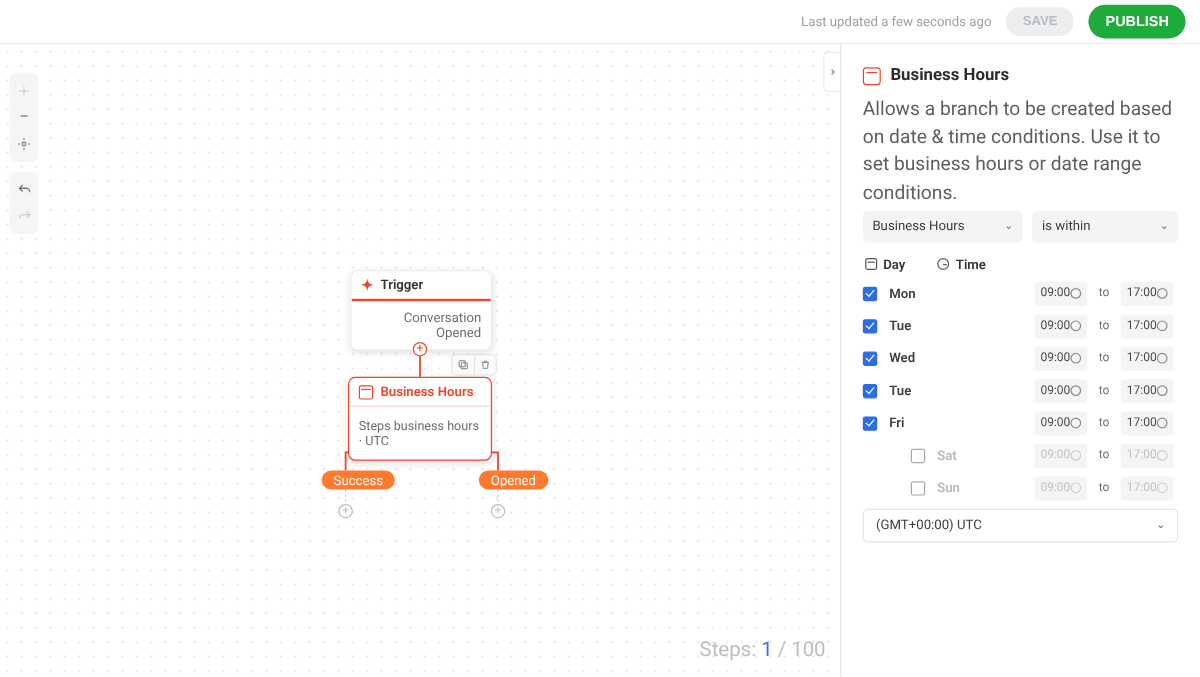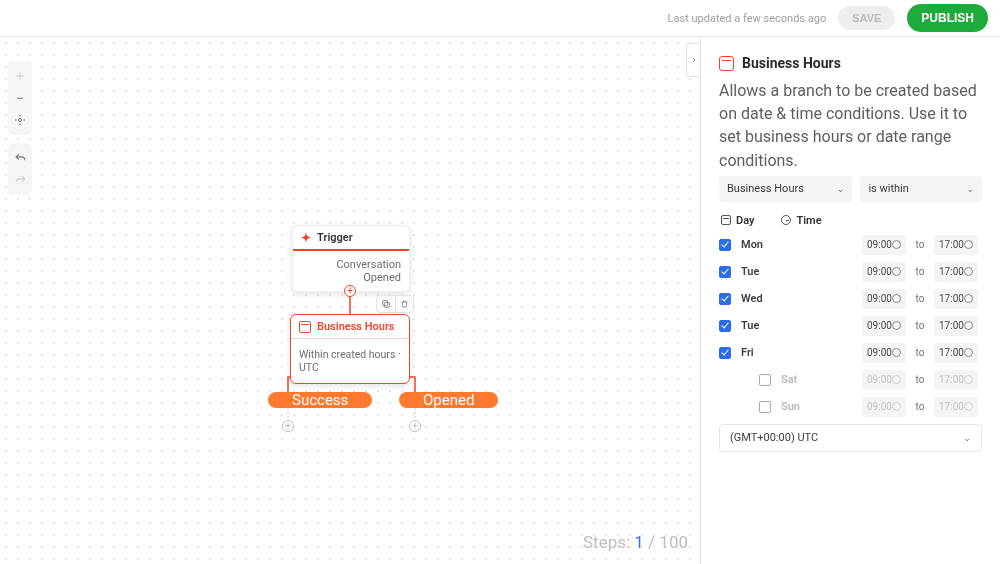--- a/index.html
+++ b/index.html
@@ -47,21 +47,21 @@
   .plus-circle { position:absolute; width:12px; height:12px; border-radius:50%; background:#fff; border:1.5px solid #f0452b; display:flex; align-items:center; justify-content:center; color:#f0452b; font-size:10px; line-height:1; cursor:pointer;}
   .plus-gray { border-color:#bdbdbd; color:#bdbdbd; }
   .plus1 { left:344px; top:248px; }
   .plus-suc { left:282px; top:383px; }
   .plus-fail { left:409px; top:383px; }
 
   .action-box { position:absolute; left:376px; top:258px; display:flex; gap:0; border:1px solid #e3e3e3; border-radius:4px; background:#fafafa; }
   .action-box div { width:18px; height:16px; display:flex; align-items:center; justify-content:center; font-size:10px; color:#808080; cursor:pointer;}
   .action-box div + div { border-left:1px solid #e3e3e3;}
 
-  .pill { position:absolute; height:16px; padding:0 24px; border-radius:8px; font-size:15px; color:#fff; display:flex; align-items:center; cursor:pointer;}
+  .pill { position:absolute; height:16px; padding:0 10px; border-radius:8px; font-size:11px; color:#fff; display:flex; align-items:center; cursor:pointer;}
   .pill-s { left:268px; top:355px; background:#ff7a2e;}
   .pill-f { left:399px; top:355px; background:#ff7a2e;}
 
   
   .panel { width:300px; border-left:1px solid #e5e5e5; background:#fff; overflow-y:auto; }
   .panel-inner { padding:18px; }
   .panel-title { display:flex; align-items:center; gap:8px; font-size:14px; font-weight:700; color:#2b2b2b; margin-bottom:8px;}
   .panel-title .cal2 { width:15px; height:15px; border:1.8px solid #f0452b; border-radius:3px; position:relative;}
   .panel-title .cal2:before{content:"";position:absolute; top:3px; left:2px; right:2px; border-top:1.8px solid #f0452b;}
   .panel-desc { font-size:16px; line-height:1.45; color:#5b5f63; margin-bottom:4px;}
@@ -161,21 +161,21 @@
             <path d="M4 7h16M9 7V4h6v3M6 7l1 13h10l1-13"></path>
           </svg>
       </div>
     </div>
 
     <div class="node node-bh">
       <div class="bh-head">
         <span class="cal-icon"></span>
         <span>Business Hours</span>
       </div>
-      <div class="bh-body">Within created hours · UTC</div>
+      <div class="bh-body">Steps business hours · UTC</div>
     </div>
 
     <div class="pill pill-s">Success</div>
     <div class="pill pill-f">Opened</div>
     <div class="plus-circle plus-gray plus-suc">+</div>
     <div class="plus-circle plus-gray plus-fail">+</div>
 
     <div class="steps-counter">
       <span>Steps: </span><span class="cur">1</span><span> / </span><span>100</span>
     </div>

